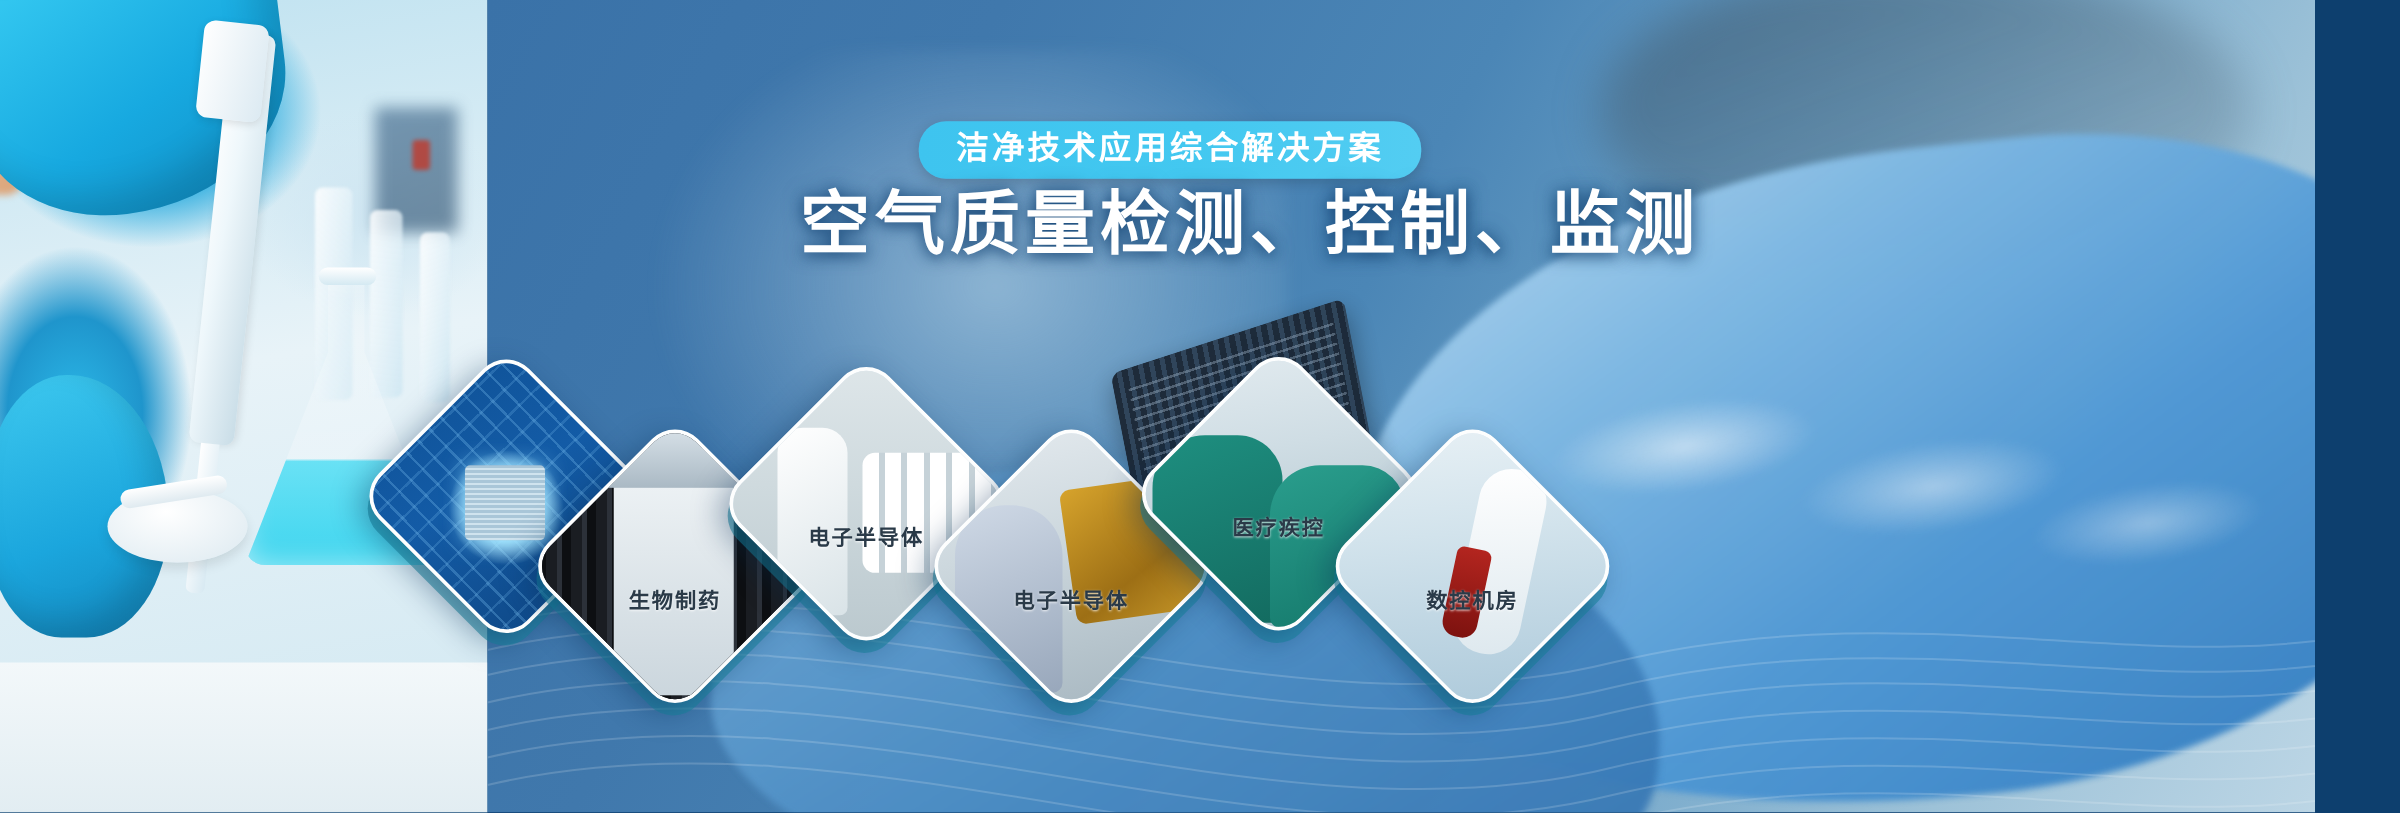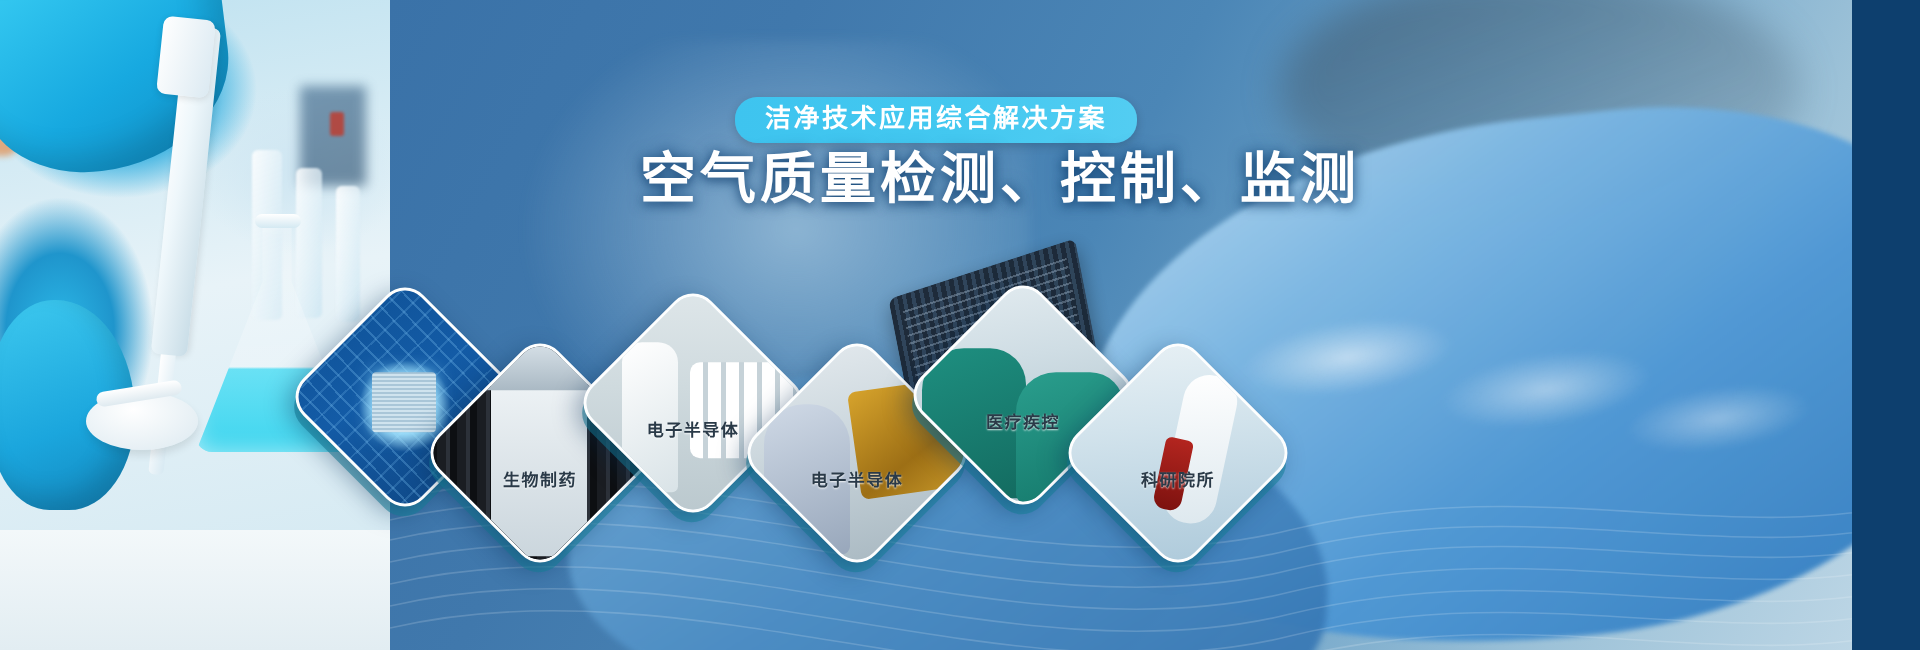--- a/index.html
+++ b/index.html
@@ -346,17 +346,17 @@
       <div class="dia">
         <div class="inner img-medical"></div>
       </div>
       <div class="cap" style="top:98px;">医疗疾控</div>
     </div>
 
     <div class="card" style="left:1093px; top:368px;">
       <div class="dia">
         <div class="inner img-research"></div>
       </div>
-      <div class="cap" style="top:98px;">科研院所</div>
+      <div class="cap" style="top:98px;">数控机房</div>
     </div>
 
   </div>
 </div>
 
 </body></html>

